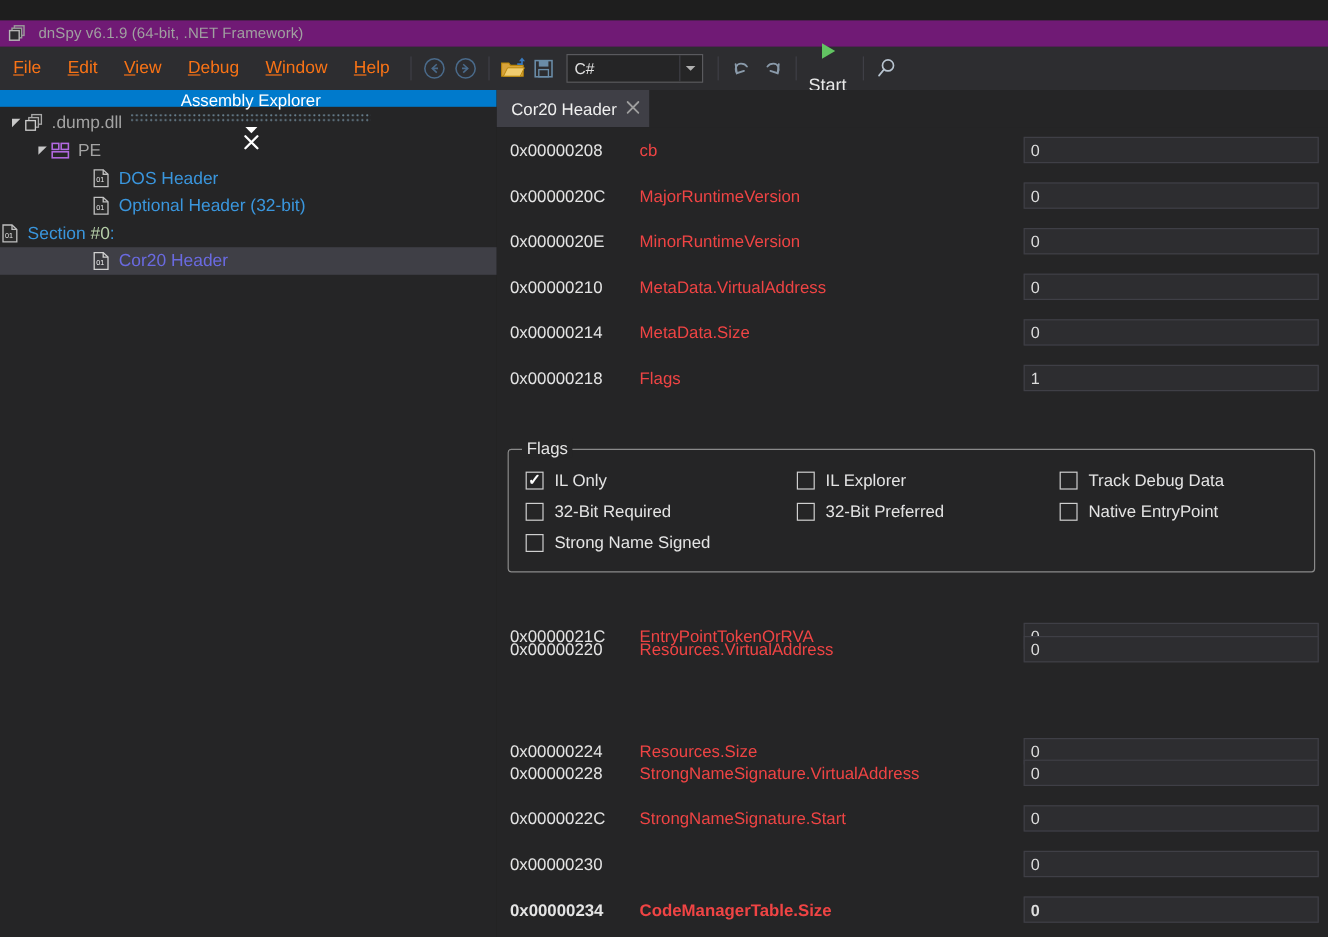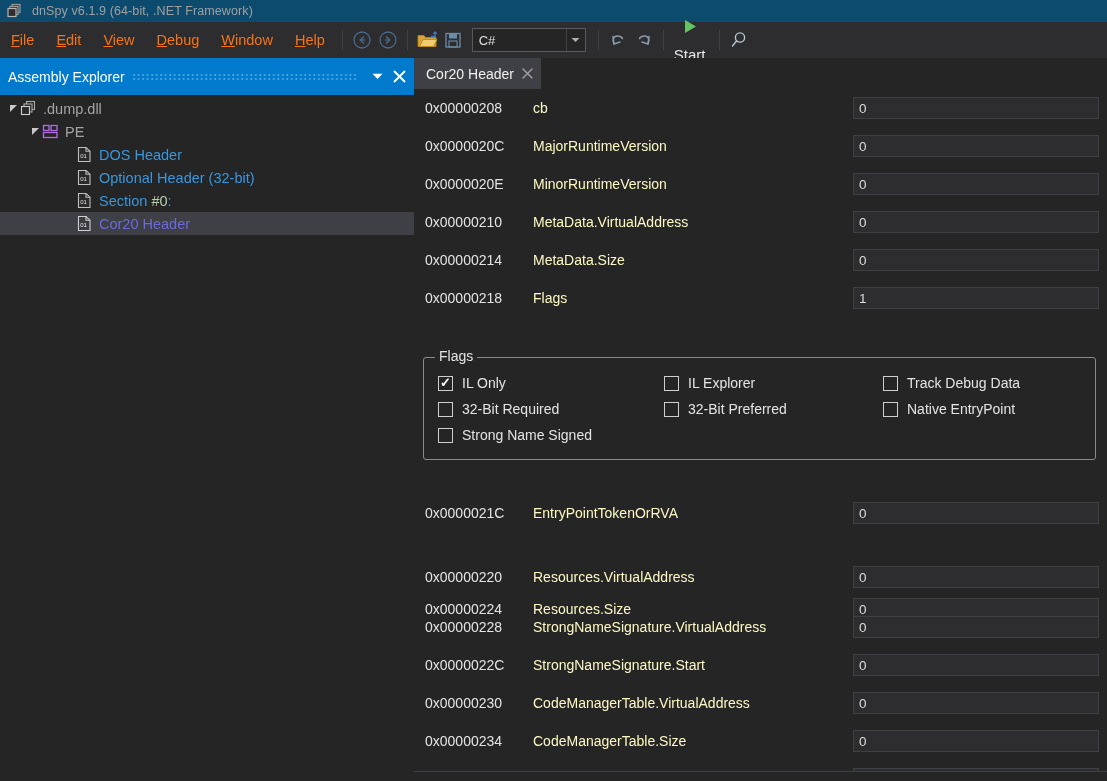--- a/index.html
+++ b/index.html
@@ -10,23 +10,24 @@
     width: 1107px; height: 781px;
     overflow: hidden;
     font-family: "Liberation Sans", sans-serif;
     color: #d4d4d4;
     -webkit-font-smoothing: antialiased;
   }
   #app { position: relative; width: 1107px; height: 781px; background: #252526; }
 
   
   .titlebar {
-    height: 22px; background: #0c4a6e;
+    height: 22px; background: #701a75;
     display: flex; align-items: center;
     padding-left: 6px;
+    margin-top: 17px;
   }
   .title-icon { width: 18px; height: 16px; margin-right: 8px; position: relative; }
   .title-text {
     font-size: 12.5px; color: #a0a0a0; letter-spacing: .1px;
   }
 
   
   .menubar {
     height: 36px; background: #2d2d30;
     display: flex; align-items: center;
@@ -62,23 +63,24 @@
   }
   .start-label { font-size: 15px; color: #e8e8e8; }
 
   
   .left-panel {
     position: absolute; left: 0; top: 58px;
     width: 414px; height: 723px;
     background: #252526;
   }
   .panel-header {
-    height: 37px; background: #007acc;
+    height: 14px; background: #007acc;
     display: flex; align-items: center;
     padding: 0 4px 0 8px;
+    flex-direction: column;
   }
   .panel-title {
     font-size: 14px; color: #ffffff; font-weight: normal;
     white-space: nowrap;
   }
   .panel-dots { flex: 1; height: 14px; margin: 0 8px; opacity: .55; }
   .panel-btn {
     width: 22px; height: 22px; display: flex;
     align-items: center; justify-content: center; cursor: default;
   }
@@ -120,21 +122,21 @@
   .field-row {
     position: absolute; left: 0; right: 0; height: 30px;
     display: flex; align-items: center;
   }
   .f-offset {
     position: absolute; left: 11px; width: 100px;
     font-size: 14px; color: #e4e4e4;
   }
   .f-name {
     position: absolute; left: 119px;
-    font-size: 14px; color: #fef9c3; white-space: nowrap;
+    font-size: 14px; color: #ef4444; white-space: nowrap;
   }
   .f-value {
     position: absolute; left: 439px; width: 246px; height: 22px;
     background: #2d2d30; border: 1px solid #3f3f46;
     display: flex; align-items: center; box-sizing: border-box;
   }
   .f-value span { font-size: 13.5px; color: #dcdcdc; padding-left: 5px; }
 
   
   .flags-group {
@@ -348,21 +350,21 @@
         <span class="tree-icon">
           <svg width="17" height="17" viewBox="0 0 17 17">
             <path d="M2.5 1.5 H10 L14 5.2 V15.5 H2.5 z" fill="#2a2a2a" stroke="#c0c0c0" stroke-width="1.1"></path>
             <path d="M10 1.5 V5.2 H14" fill="none" stroke="#c0c0c0" stroke-width="1.1"></path>
             <text x="4.2" y="12" font-family="Liberation Sans, sans-serif" font-size="6" fill="#e0e0e0">01</text>
           </svg>
         </span>
         <span class="tree-label link">Optional Header (32-bit)</span>
       </div>
 
-      <div class="tree-row" style="padding-left:76px;text-align:center;">
+      <div class="tree-row" style="text-align:center;">
         <span class="tree-icon">
           <svg width="17" height="17" viewBox="0 0 17 17">
             <path d="M2.5 1.5 H10 L14 5.2 V15.5 H2.5 z" fill="#2a2a2a" stroke="#c0c0c0" stroke-width="1.1"></path>
             <path d="M10 1.5 V5.2 H14" fill="none" stroke="#c0c0c0" stroke-width="1.1"></path>
             <text x="4.2" y="12" font-family="Liberation Sans, sans-serif" font-size="6" fill="#e0e0e0">01</text>
           </svg>
         </span>
         <span class="tree-label link"><span>Section </span><span class="sec-num">#0</span><span>:</span></span>
       </div>
 
@@ -474,21 +476,21 @@
         </div>
       </div>
 
       <div class="field-row" style="top:409px;">
         <span class="f-offset">0x0000021C</span>
         <span class="f-name">EntryPointTokenOrRVA</span>
         <span class="f-value">
             <span>0</span>
           </span>
       </div>
-      <div class="field-row" style="top:473px;">
+      <div class="field-row" style="top:420px;">
         <span class="f-offset">0x00000220</span>
         <span class="f-name">Resources.VirtualAddress</span>
         <span class="f-value">
             <span>0</span>
           </span>
       </div>
       <div class="field-row" style="top:505px;">
         <span class="f-offset">0x00000224</span>
         <span class="f-name">Resources.Size</span>
         <span class="f-value">
@@ -504,26 +506,25 @@
       </div>
       <div class="field-row" style="top:561px;">
         <span class="f-offset">0x0000022C</span>
         <span class="f-name">StrongNameSignature.Start</span>
         <span class="f-value">
             <span>0</span>
           </span>
       </div>
       <div class="field-row" style="top:599px;">
         <span class="f-offset">0x00000230</span>
-        <span class="f-name">CodeManagerTable.VirtualAddress</span>
-        <span class="f-value">
-            <span>0</span>
-          </span>
-      </div>
-      <div class="field-row" style="top:637px;">
+        <span class="f-value">
+            <span>0</span>
+          </span>
+      </div>
+      <div class="field-row" style="top:637px;font-weight:bold;">
         <span class="f-offset">0x00000234</span>
         <span class="f-name">CodeManagerTable.Size</span>
         <span class="f-value">
             <span>0</span>
           </span>
       </div>
       <div class="field-row" style="top:675px;">
         <span class="f-offset">0x00000238</span>
         <span class="f-name">VTableFixups.VirtualAddress</span>
         <span class="f-value">

